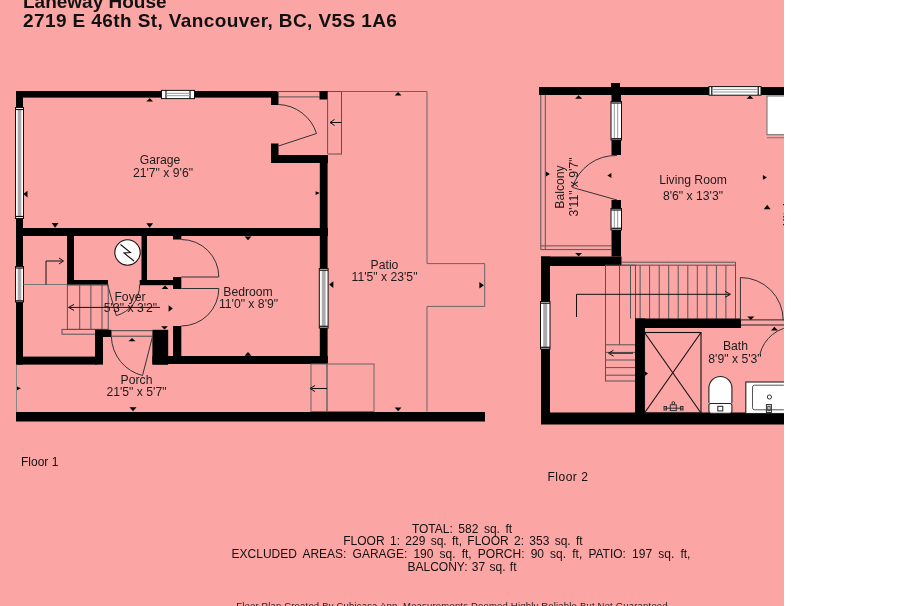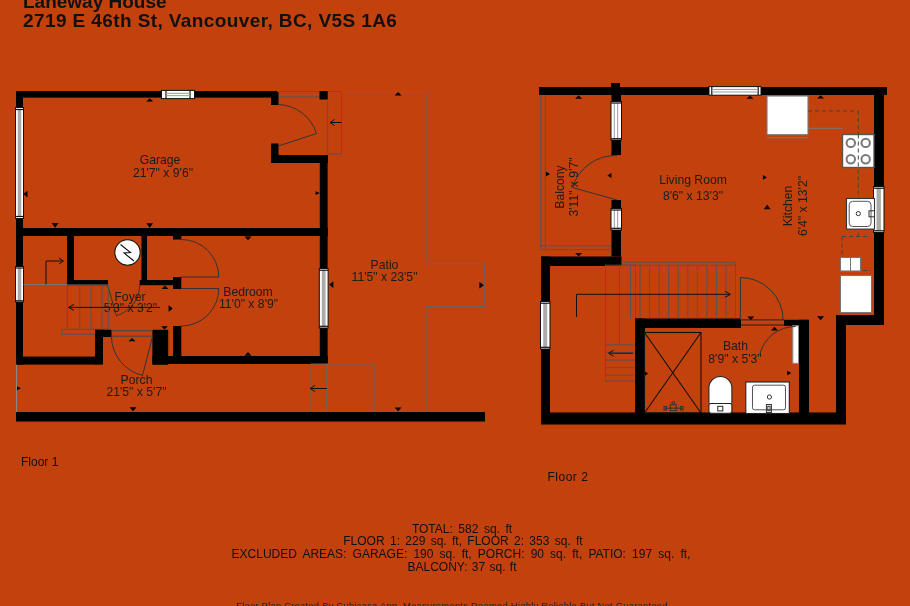--- a/index.html
+++ b/index.html
@@ -1,16 +1,16 @@
 <!DOCTYPE html>
 <html><head>
 <meta charset="utf-8">
 <style>
 html,body{margin:0;padding:0;background:#fff;}
-#page{position:relative;width:910px;height:606px;background:#c2410c;overflow:hidden;font-family:"Liberation Sans",sans-serif;}
+#page{position:relative;width:784px;height:606px;background:#fca5a5;overflow:hidden;font-family:"Liberation Sans",sans-serif;}
 svg{position:absolute;left:0;top:0;}
 .lbl{font-family:"Liberation Sans",sans-serif;font-size:12.2px;fill:#1c1c1c;}
 .sm{font-family:"Liberation Sans",sans-serif;font-size:12px;fill:#111;}
 </style>
 </head>
 <body>
 <div id="page">
 <svg width="910" height="606" viewBox="0 0 910 606">
 
 <g>

